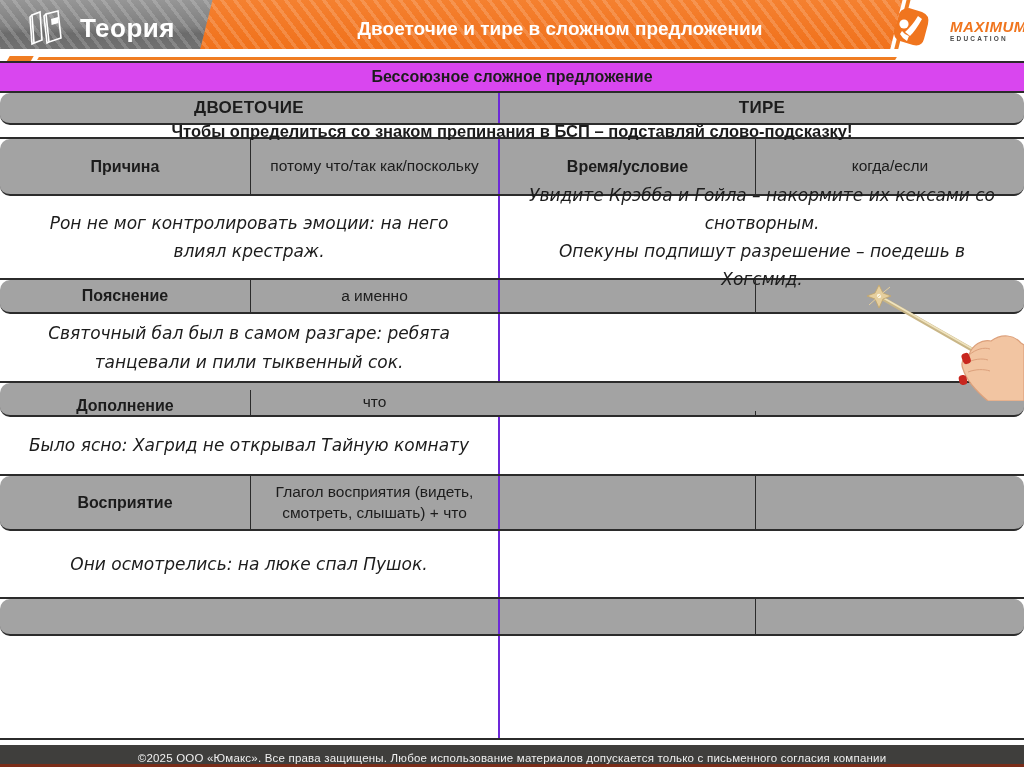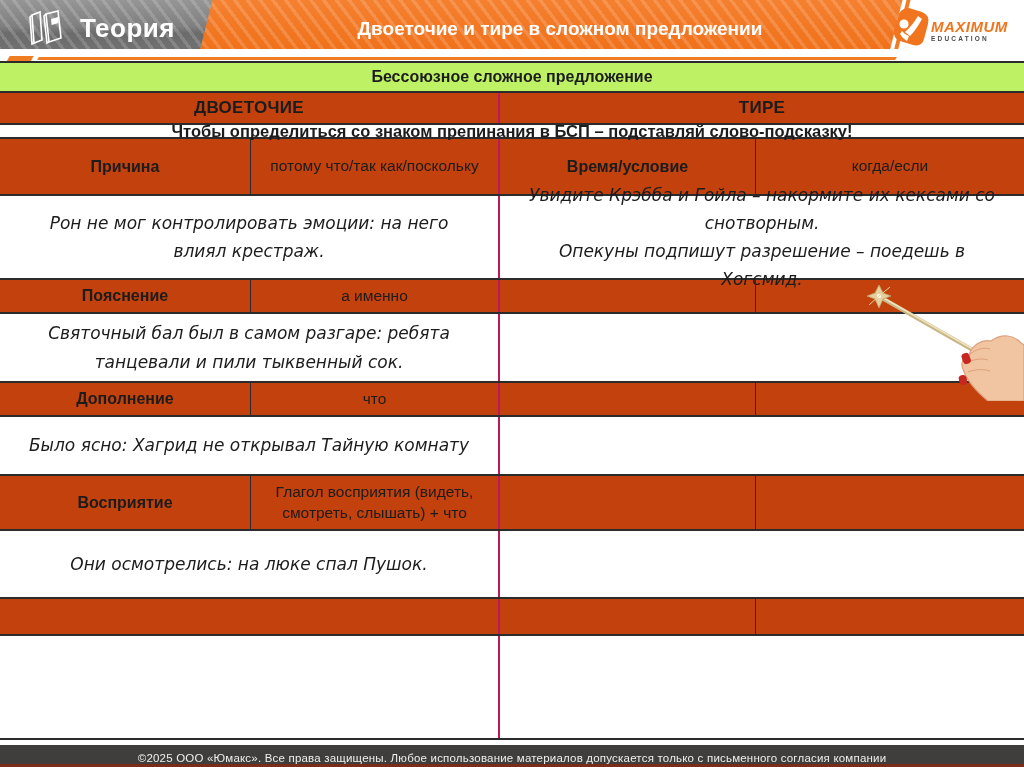--- a/index.html
+++ b/index.html
@@ -22,54 +22,54 @@
   .header-left-content { position:absolute; top:0; left:0; width:200px; height:57px; display:flex; align-items:center; gap:10px; padding-left:26px; }
   .section-label { color:#fff; font-size:26px; font-weight:bold; letter-spacing:.5px; }
   .header-title-wrap { position:absolute; left:215px; right:135px; top:0; height:57px; display:flex; align-items:center; justify-content:center; }
   .header-title { color:#fff; font-size:19px; font-weight:bold; text-align:center;margin-left:16px; }
 
   
   .header-underline { position:absolute; top:57px; left:38px; width:858px; height:3px; background:#F07D22; transform:skewX(-30deg); }
   .header-underline-dash { position:absolute; top:56px; left:8px; width:24px; height:6px; background:#F07D22; transform:skewX(-30deg); }
 
   
-  .logo { position:absolute; top:6px; right:10px; width:125px; height:46px; display:flex; align-items:center; gap:0; }
+  .logo { position:absolute; top:6px; right:10px; width:125px; height:46px; display:flex; align-items:center; gap:19px; }
   .logo-texts { display:flex; flex-direction:column; line-height:1; margin-top:4px; }
   .logo-brand { color:#F0751E; font-weight:bold; font-style:italic; font-size:15px; letter-spacing:.5px; }
   .logo-sub { color:#4a4a4a; font-weight:bold; font-size:6.5px; letter-spacing:2.2px; margin-top:2px; }
 
   
   .table { position:absolute; top:61px; left:0; width:1024px; border-top:2px solid #2b2b2b; }
   .trow { display:flex; width:1024px; border-bottom:2px solid #2b2b2b; }
-  .peach-dark { background:#bef264; }
-  .peach { background:#c2410c; }
+  .peach-dark { background:#d946ef; }
+  .peach { background:#a3a3a3;border-radius:10px; }
   .white { background:#fff; }
 
   .cell { display:flex; align-items:center; justify-content:center; text-align:center; color:#1c1c1c; }
-  .bl2 { border-left:2px solid #be185d; }
+  .bl2 { border-left:2px solid #6d28d9; }
   .bl1 { border-left:1px solid #2b2b2b; }
 
   .c-full { width:1024px; }
   .c-half-l { width:498px; }
   .c-half-r { width:526px; }
   .c1 { width:250px; }
   .c2 { width:248px; }
   .c3 { width:257px; }
   .c4 { width:269px; }
 
   .h-top { font-size:16px; font-weight:bold; }
   .h-col { font-size:17px; font-weight:bold; letter-spacing:.3px; }
   .slogan { font-size:16.5px; font-weight:bold; }
   .cat { font-size:16px; font-weight:bold; }
   .hint { font-size:15.5px; line-height:1.35; padding:2px 14px; }
   .example { font-style:italic; font-size:17px; line-height:1.65; padding:2px 26px; white-space:pre-line; font-family:"DejaVu Sans","Liberation Sans",sans-serif; }
 
   .r1 { height:30px; } .r2 { height:32px; } .r3 { height:14px; }
   .r4 { height:57px; } .r5 { height:84px; } .r6 { height:34px; }
-  .r7 { height:69px; } .r8 { height:34px; } .r9 { height:59px; }
+  .r7 { height:69px; } .r8 { height:34px;align-items:flex-end; } .r9 { height:59px; }
   .r10 { height:55px; } .r11 { height:68px; } .r12 { height:37px; }
   .r13 { height:104px; }
 
   
   .footer { position:absolute; left:0; top:745px; width:1024px; height:25px; background:#3F3E3C; display:flex; align-items:center; justify-content:center; }
   .footer-text { color:#efefef; font-size:11.5px; letter-spacing:.2px; }
   .footer-strip { position:absolute; left:0; top:764px; width:1024px; height:3px; background:#7A2C18; }
 
   
   .wand-wrap { position:absolute; left:856px; top:283px; width:168px; height:118px; z-index:6; pointer-events:none; }

